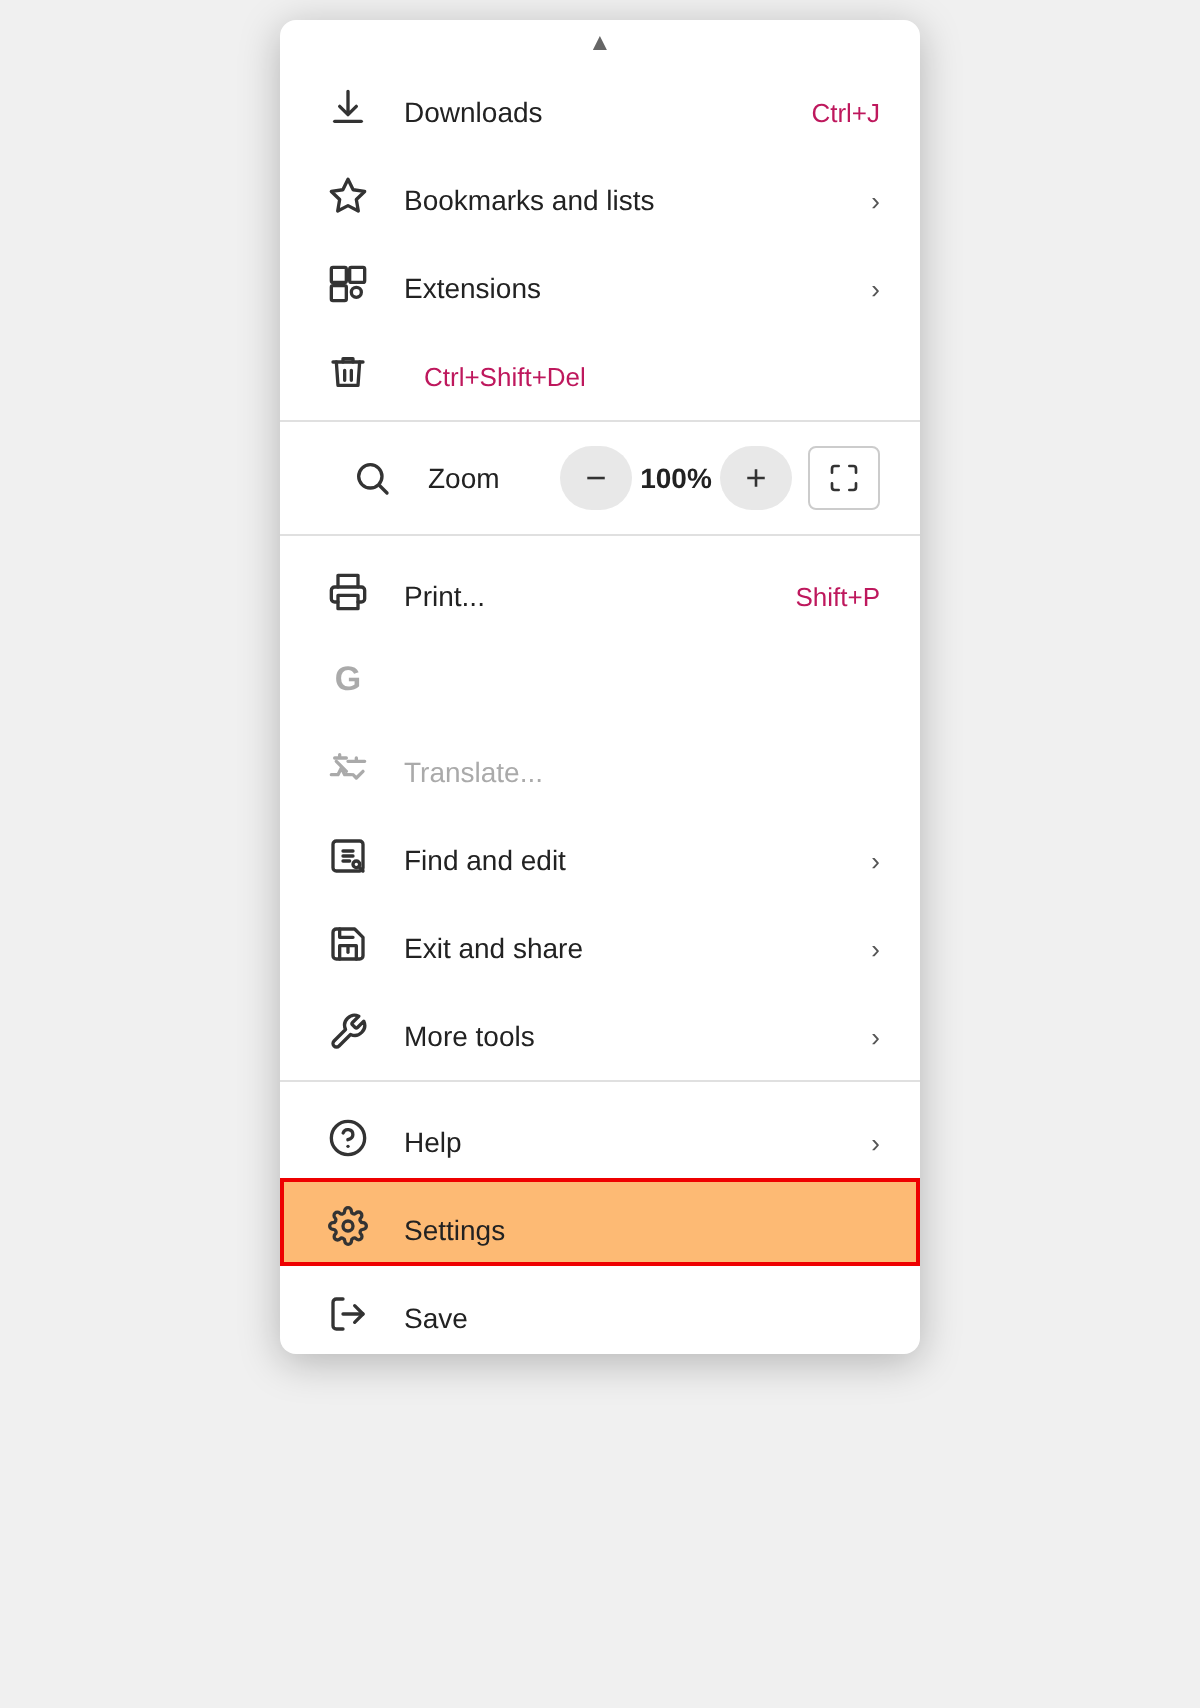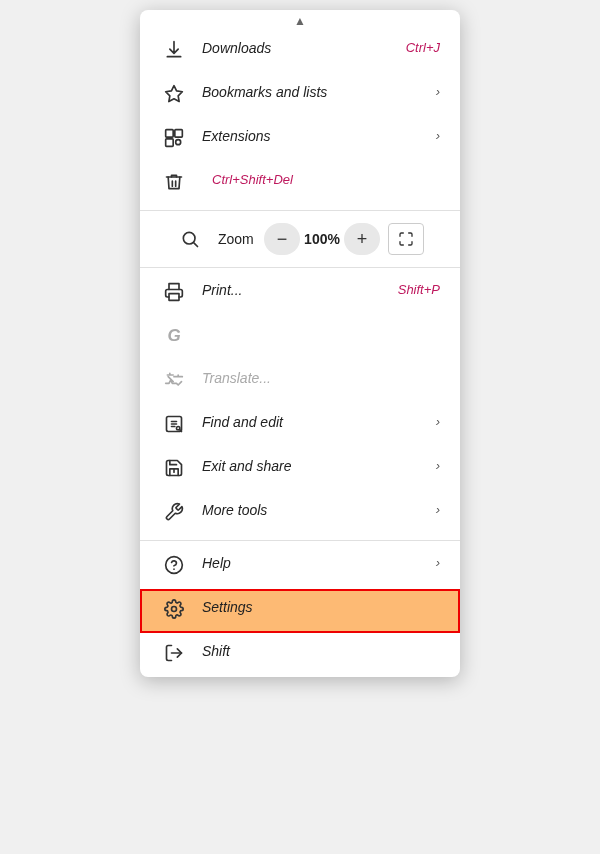--- a/index.html
+++ b/index.html
@@ -29,26 +29,25 @@
 
     .menu-arrow {
       text-align: center;
       color: #666;
       font-size: 12px;
       padding: 4px 0 2px 0;
     }
 
     .menu-item {
       display: flex;
-      align-items: flex-start;
+      align-items: flex-end;
       padding: 10px 20px;
       cursor: pointer;
       position: relative;
       min-height: 44px;
-      font-style: italic;
     }
 
     .menu-item.disabled {
       color: #aaa;
       cursor: default;
     }
 
     .menu-item.highlighted {
       background: #fdba74;
       outline: 2px solid #e00;
@@ -94,22 +93,23 @@
 
     .divider {
       height: 1px;
       background: #e0e0e0;
       margin: 4px 0;
     }
 
     .zoom-section {
       display: flex;
       align-items: center;
-      padding: 8px 36px;
+      padding: 8px 20px;
       min-height: 48px;
+      margin-left: 12px;
     }
 
     .zoom-icon {
       width: 28px;
       flex-shrink: 0;
       display: flex;
       align-items: center;
       justify-content: center;
       margin-right: 14px;
       font-size: 18px;
@@ -339,15 +339,15 @@
   </div>
 
   <div class="menu-item">
     <span class="menu-icon">
       <svg class="icon-svg" viewBox="0 0 24 24" fill="none" stroke="#333" stroke-width="2" stroke-linecap="round" stroke-linejoin="round">
         <path d="M9 21H5a2 2 0 0 1-2-2V5a2 2 0 0 1 2-2h4"></path>
         <polyline points="16 17 21 12 16 7"></polyline>
         <line x1="21" y1="12" x2="9" y2="12"></line>
       </svg>
     </span>
-    <span class="menu-label">Shift</span>
+    <span class="menu-label">Save</span>
   </div>
 </div>
 
 </body></html>

